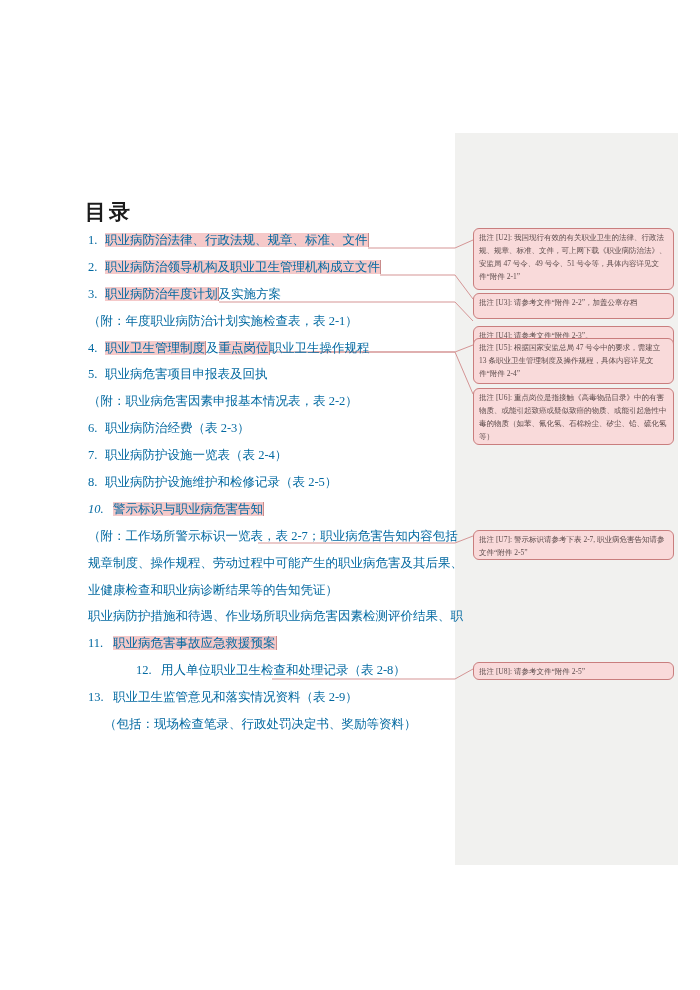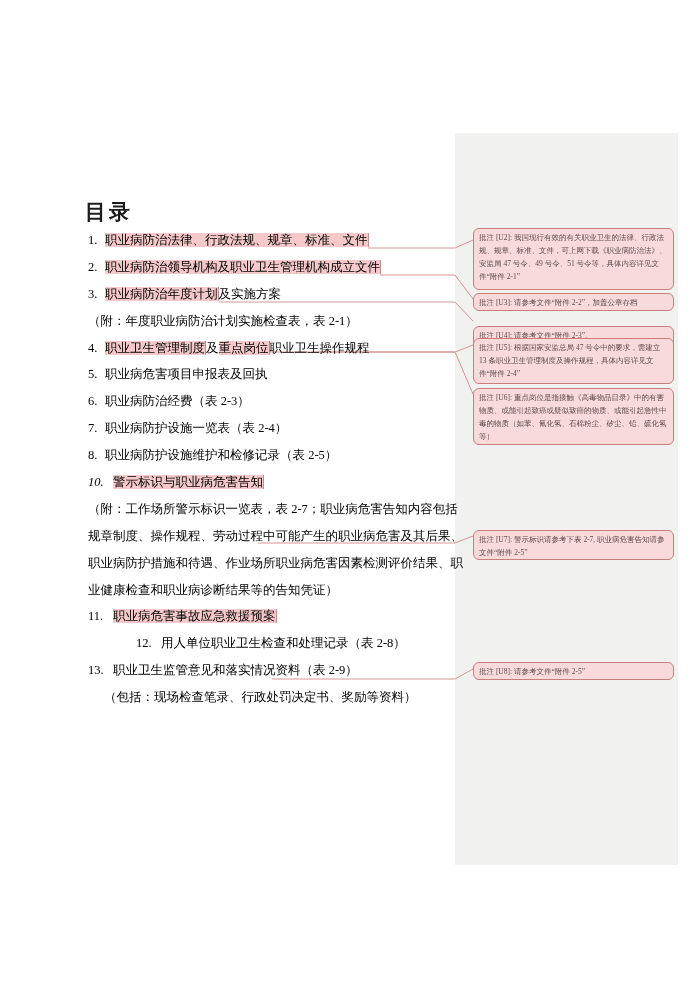--- a/index.html
+++ b/index.html
@@ -17,21 +17,21 @@
   svg.connectors{position:absolute;left:0;top:0;width:700px;height:990px;pointer-events:none;}
   
   .doc-title{
     position:absolute;left:85px;top:198px;width:370px;height:28px;
     text-align:left;font-size:21px;font-weight:bold;color:#1b1b1b;
     letter-spacing:3px;line-height:28px;
   }
   
   .toc{
     position:absolute;left:88px;top:227px;width:380px;
-    font-size:12.5px;color:#000000;
+    font-size:12.5px;color:#0369a1;
   }
   .toc-line{height:26.9px;line-height:26.9px;white-space:nowrap;}
   .toc-line .num{display:inline-block;}
   .toc-line.indent1{padding-left:16px;}
   .hl{
     background:#f5c9c9;
     border-right:1px solid #c98b8b;
   }
   
   .balloon{
@@ -59,38 +59,39 @@
 
 <div class="doc-title">目录</div>
 
 <div class="toc" id="toc">
     <div class="toc-line"><span class="num" style="width: 17px;">1.</span><span class="hl">职业病防治法律、行政法规、规章、标准、文件</span></div>
     <div class="toc-line"><span class="num" style="width: 17px;">2.</span><span class="hl">职业病防治领导机构及职业卫生管理机构成立文件</span></div>
     <div class="toc-line"><span class="num" style="width: 17px;">3.</span><span class="hl">职业病防治年度计划</span><span>及实施方案</span></div>
     <div class="toc-line"><span>（附：年度职业病防治计划实施检查表，表 2-1）</span></div>
     <div class="toc-line"><span class="num" style="width: 17px;">4.</span><span class="hl">职业卫生管理制度</span><span>及</span><span class="hl">重点岗位</span><span>职业卫生操作规程</span></div>
     <div class="toc-line"><span class="num" style="width: 17px;">5.</span><span>职业病危害项目申报表及回执</span></div>
+    <div class="toc-line"><span>（附：职业病危害因素申报基本情况表，表 2-2）</span></div>
     <div class="toc-line"><span class="num" style="width: 17px;">6.</span><span>职业病防治经费（表 2-3）</span></div>
     <div class="toc-line"><span class="num" style="width: 17px;">7.</span><span>职业病防护设施一览表（表 2-4）</span></div>
     <div class="toc-line"><span class="num" style="width: 17px;">8.</span><span>职业病防护设施维护和检修记录（表 2-5）</span></div>
     <div class="toc-line"><span class="num" style="width: 25px; font-style: italic;">10.</span><span class="hl">警示标识与职业病危害告知</span></div>
     <div class="toc-line"><span>（附：工作场所警示标识一览表，表 2-7；职业病危害告知内容包括</span></div>
     <div class="toc-line"><span>规章制度、操作规程、劳动过程中可能产生的职业病危害及其后果、</span></div>
+    <div class="toc-line"><span>业健康检查和职业病诊断结果等的告知凭证）</span></div>
     <div class="toc-line"><span>职业病防护措施和待遇、作业场所职业病危害因素检测评价结果、职</span></div>
-    <div class="toc-line"><span>业健康检查和职业病诊断结果等的告知凭证）</span></div>
     <div class="toc-line"><span class="num" style="width: 25px;">11.</span><span class="hl">职业病危害事故应急救援预案</span></div>
     <div class="toc-line"><span class="num" style="width: 25px; margin-left: 48px;">12.</span><span>用人单位职业卫生检查和处理记录（表 2-8）</span></div>
     <div class="toc-line"><span class="num" style="width: 25px;">13.</span><span>职业卫生监管意见和落实情况资料（表 2-9）</span></div>
     <div class="toc-line indent1"><span>（包括：现场检查笔录、行政处罚决定书、奖励等资料）</span></div>
   </div>
 
 <div class="balloon" style="top:228px;height:62px;">
   <span class="c-label">批注 [U2]: </span><span>我国现行有效的有关职业卫生的法律、行政法规、规章、标准、文件，可上网下载《职业病防治法》、安监局 47 号令、49 号令、51 号令等，具体内容详见文件“附件 2-1”</span>
 </div>
-<div class="balloon" style="top:293px;height:18px;">
+<div class="balloon" style="top:293px;height:26px;">
   <span class="c-label">批注 [U3]: </span><span>请参考文件“附件 2-2”，加盖公章存档</span>
 </div>
 <div class="balloon" style="top:326px;height:34px;">
   <span class="c-label">批注 [U4]: </span><span>请参考文件“附件 2-3”。</span>
 </div>
 <div class="balloon" style="top:338px;height:46px;">
   <span class="c-label">批注 [U5]: </span><span>根据国家安监总局 47 号令中的要求，需建立 13 条职业卫生管理制度及操作规程，具体内容详见文件“附件 2-4”</span>
 </div>
 <div class="balloon" style="top:388px;height:57px;">
   <span class="c-label">批注 [U6]: </span><span>重点岗位是指接触《高毒物品目录》中的有害物质、或能引起致癌或疑似致癌的物质、或能引起急性中毒的物质（如苯、氰化氢、石棉粉尘、矽尘、铅、硫化氢等）</span>

